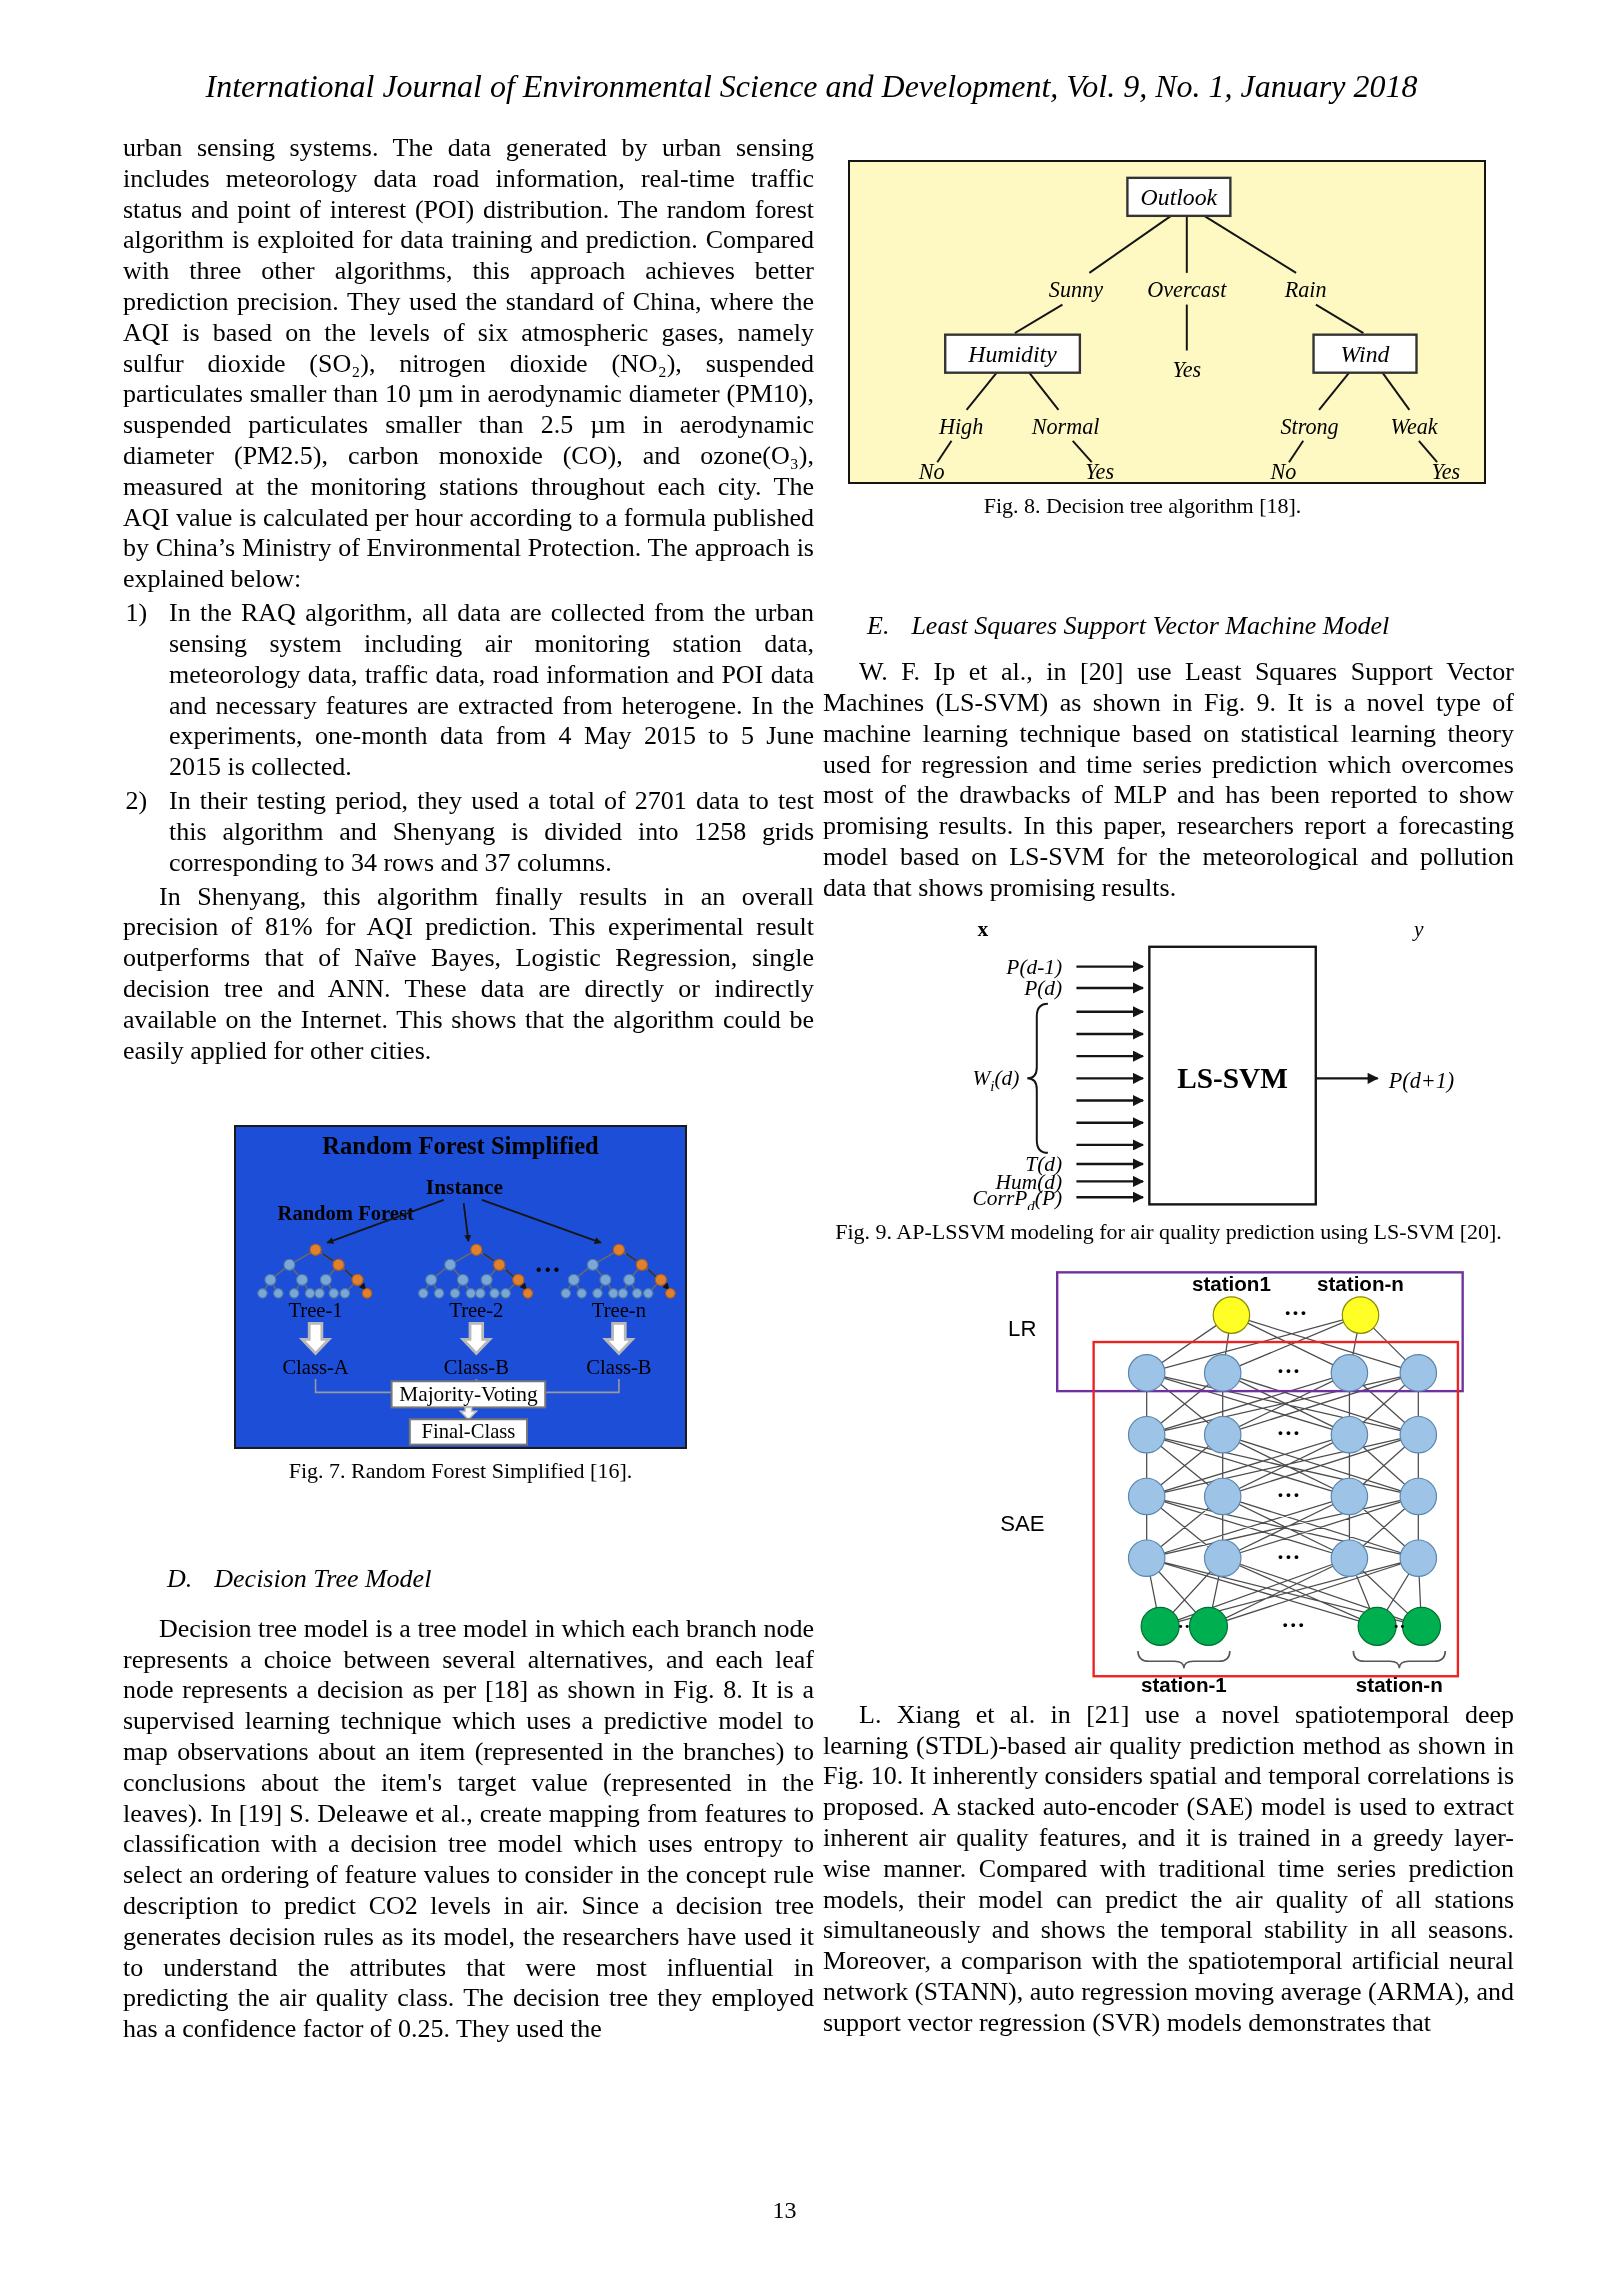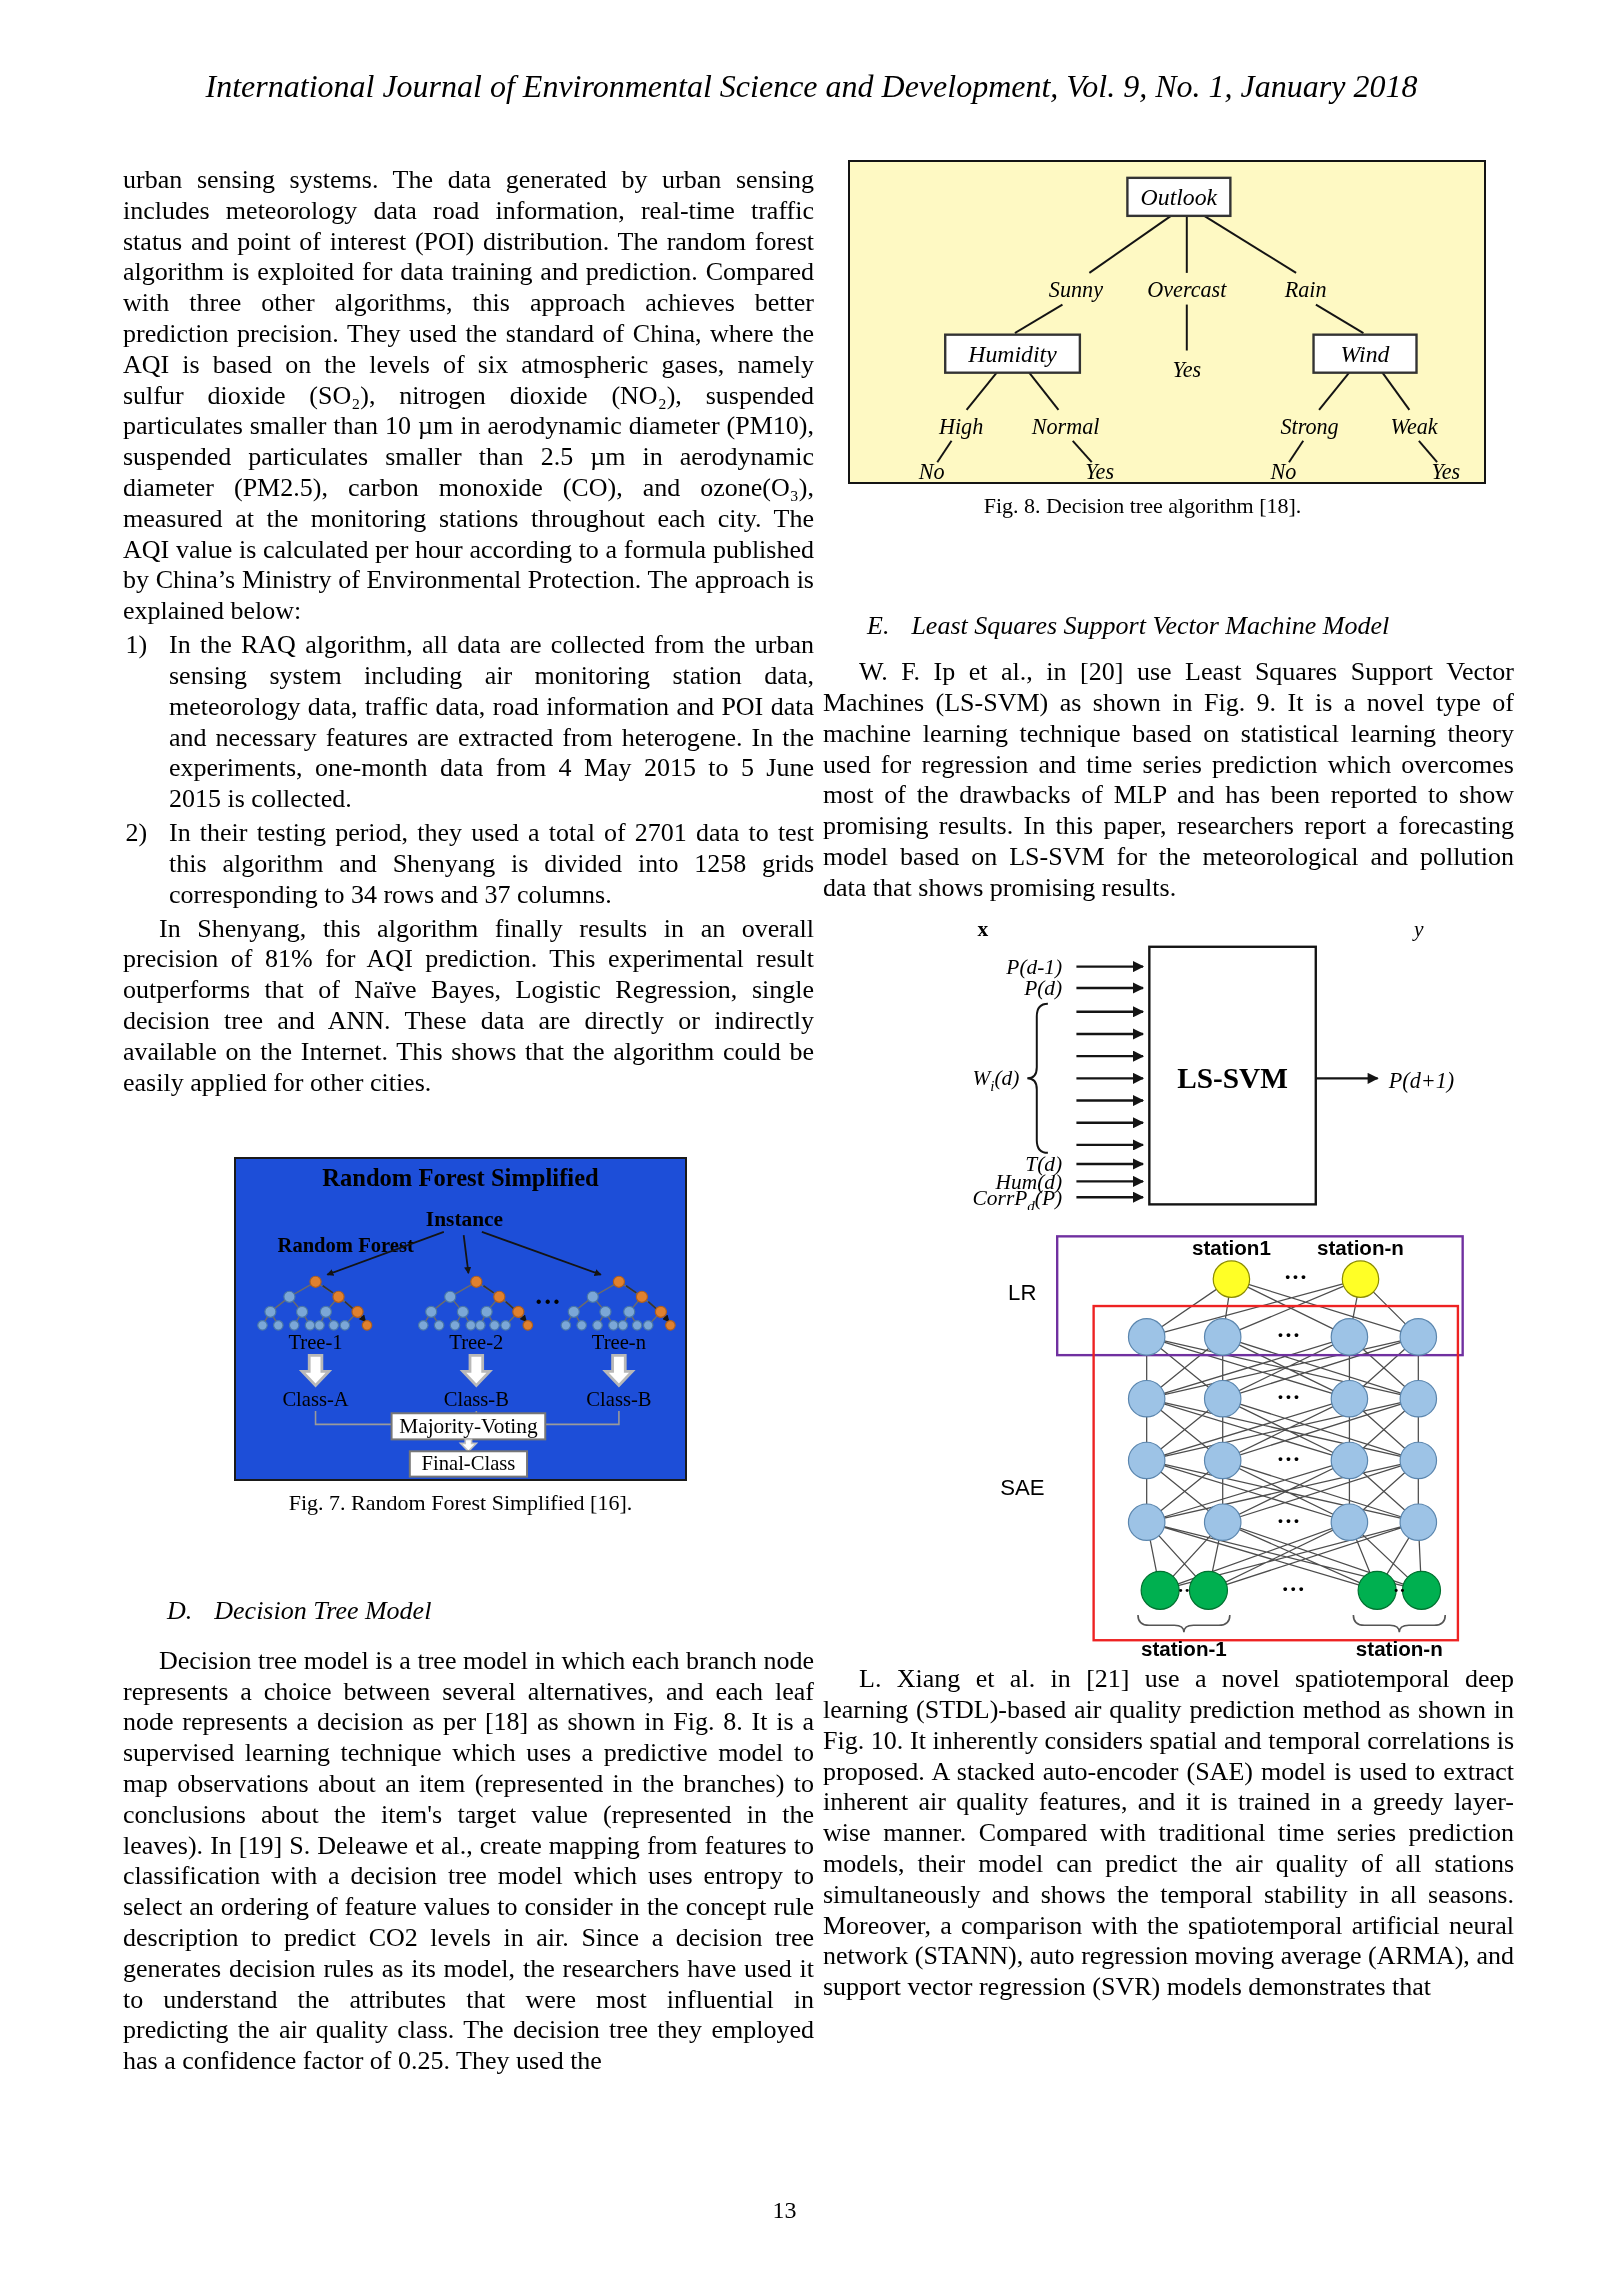--- a/index.html
+++ b/index.html
@@ -9,21 +9,21 @@
     overflow:hidden;
   }
   .page-header {
     position:absolute; top:68px; left:0; width:100%;
     text-align:center; font-style:italic; font-size:32px;
   }
   .col {
     position:absolute; top:133px; width:691px;
     font-size:26px; line-height:1.185; text-align:justify;
   }
-  .col-left  { left:123px;margin-top:32px; }
+  .col-left  { left:123px; }
   .col-right { left:823px; }
   p.para { margin:0; }
   .indent { text-indent:36px; }
   .list-item { position:relative; padding-left:46px; margin-top:3.2px; }
   .list-num  { position:absolute; left:2.4px; top:0; }
   .section-heading {
     font-style:italic; padding-left:44px; text-align:left;
     font-size:26px;
   }
   .heading-letter { margin-right:22px; }
@@ -241,20 +241,21 @@
 
       <text x="250" y="323" text-anchor="end" font-size="27" font-style="italic">T(d)</text>
       <text x="250" y="345" text-anchor="end" font-size="27" font-style="italic">Hum(d)</text>
       <text x="250" y="366" text-anchor="end" font-size="27" font-style="italic"><tspan>CorrP</tspan><tspan dy="7" font-size="19">d</tspan><tspan dy="-7" font-size="27">(P)</tspan></text>
 
       <rect x="360" y="40" width="210" height="325" fill="#fff" stroke="#141414" stroke-width="3"></rect>
       <text x="465" y="218" text-anchor="middle" font-size="37" font-weight="bold">LS-SVM</text>
 
       <text x="662" y="218" font-size="28" font-style="italic">P(d+1)</text>
     </svg>
+    <div class="fig-caption">Fig. 9. AP-LSSVM modeling for air quality prediction using LS-SVM [20].</div>
   </div>
 
   <div class="fig10-wrap">
     <svg width="491" height="434" viewBox="0 0 620 548" style="font-size:33px">
       <g class="net-line">
         <path d="M320 62 L213 135 M320 62 L309 135 M320 62 L469 135 M320 62 L556 135 M483 62 L213 135 M483 62 L309 135 M483 62 L469 135 M483 62 L556 135"></path>
         <path d="M213 135 L213 213 M213 135 L309 213 M213 135 L469 213 M213 135 L556 213 M309 135 L213 213 M309 135 L309 213 M309 135 L469 213 M309 135 L556 213 M469 135 L213 213 M469 135 L309 213 M469 135 L469 213 M469 135 L556 213 M556 135 L213 213 M556 135 L309 213 M556 135 L469 213 M556 135 L556 213"></path>
         <path d="M213 213 L213 291 M213 213 L309 291 M213 213 L469 291 M213 213 L556 291 M309 213 L213 291 M309 213 L309 291 M309 213 L469 291 M309 213 L556 291 M469 213 L213 291 M469 213 L309 291 M469 213 L469 291 M469 213 L556 291 M556 213 L213 291 M556 213 L309 291 M556 213 L469 291 M556 213 L556 291"></path>
         <path d="M213 291 L213 369 M213 291 L309 369 M213 291 L469 369 M213 291 L556 369 M309 291 L213 369 M309 291 L309 369 M309 291 L469 369 M309 291 L556 369 M469 291 L213 369 M469 291 L309 369 M469 291 L469 369 M469 291 L556 369 M556 291 L213 369 M556 291 L309 369 M556 291 L469 369 M556 291 L556 369"></path>
         <path d="M230 455 L213 369 M230 455 L309 369 M230 455 L469 369 M230 455 L556 369 M291 455 L213 369 M291 455 L309 369 M291 455 L469 369 M291 455 L556 369 M504 455 L213 369 M504 455 L309 369 M504 455 L469 369 M504 455 L556 369 M560 455 L213 369 M560 455 L309 369 M560 455 L469 369 M560 455 L556 369"></path>

